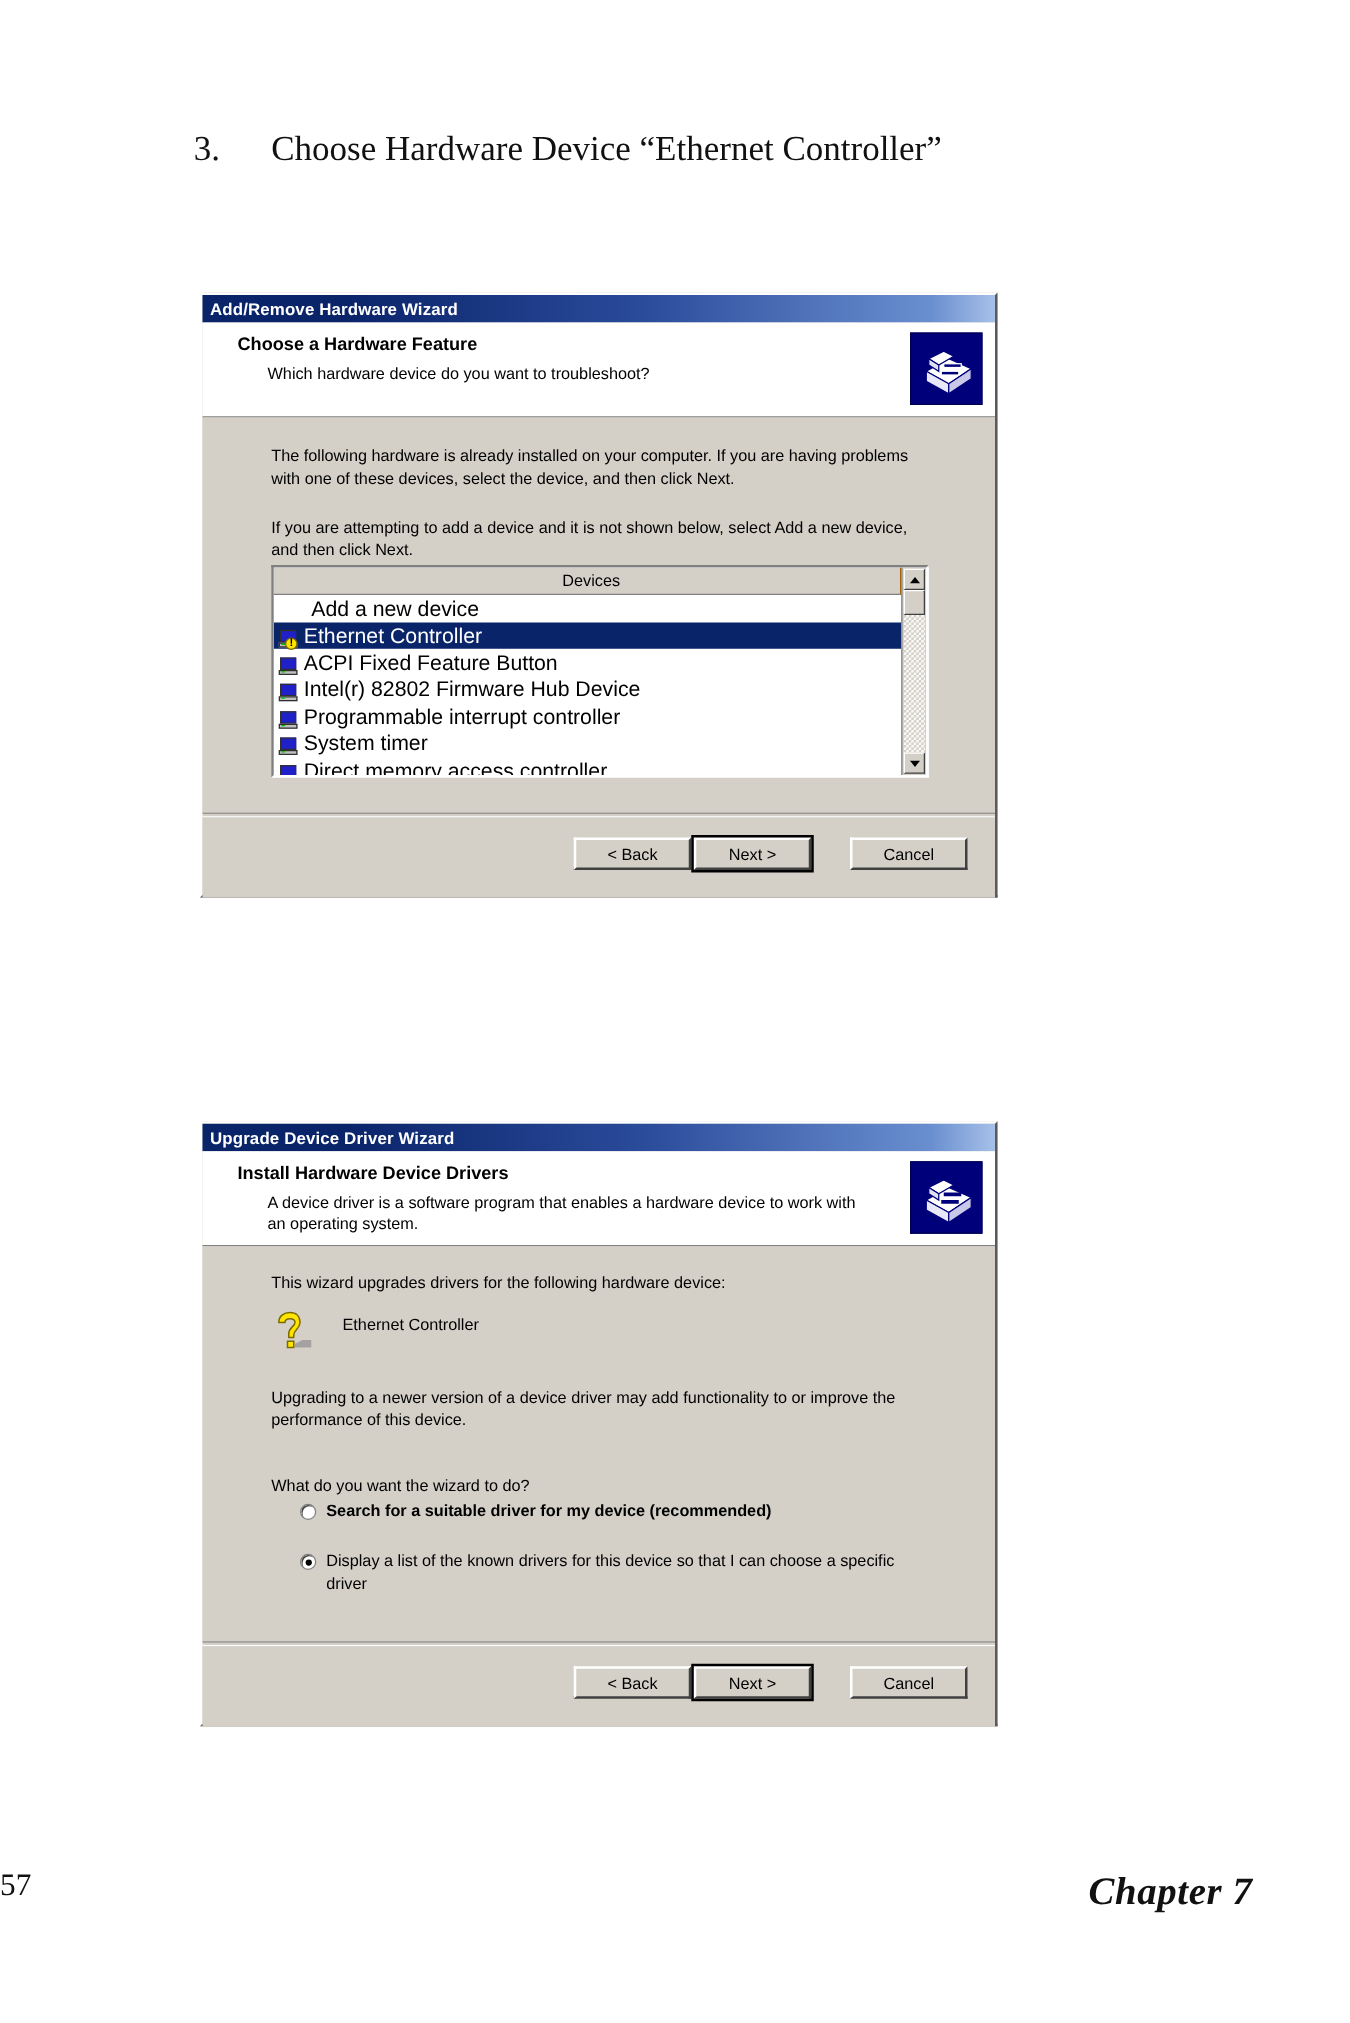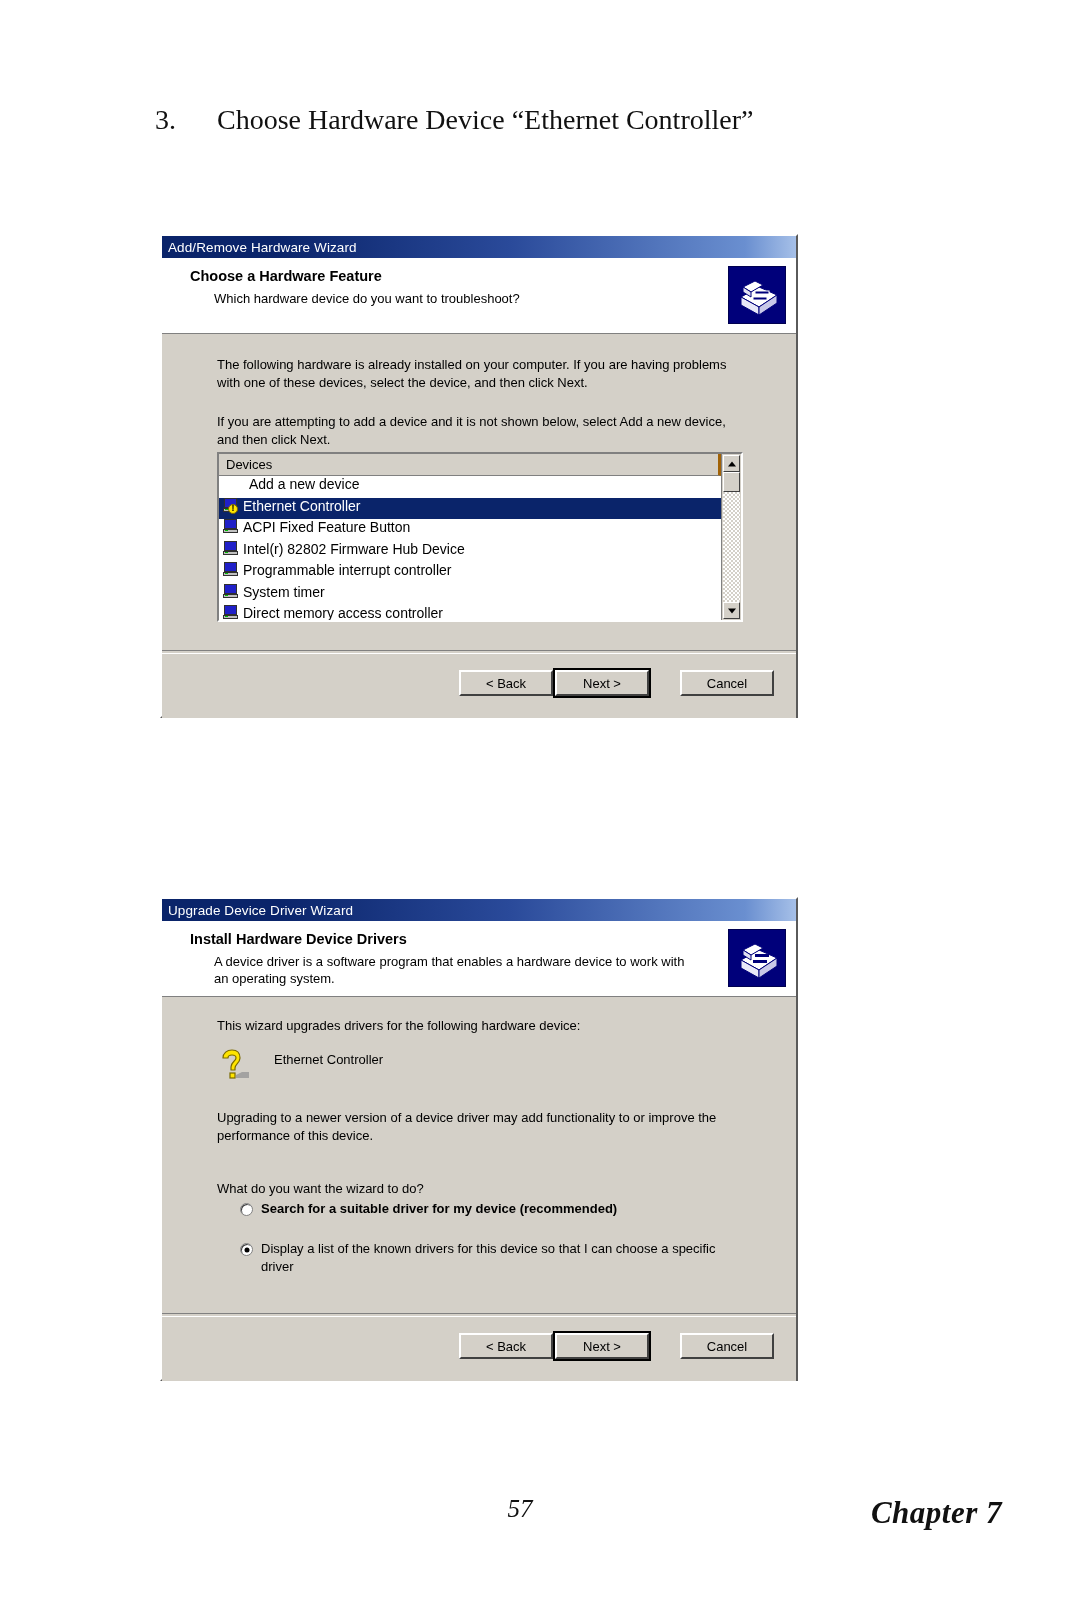--- a/index.html
+++ b/index.html
@@ -42,23 +42,22 @@
     left: 0;
     top: 1495px;
     width: 1080px;
     height: 40px;
   }
   .footer .pageno {
     position: absolute;
     left: 0;
     top: 0;
     width: 1040px;
-    text-align: center;
+    text-align: left;
     font-family: "Liberation Serif", serif;
-    font-style: italic;
     font-size: 25px;
     color: #111;
   }
   .footer .chapter {
     position: absolute;
     right: 78px;
     top: 0;
     font-family: "Liberation Serif", serif;
     font-style: italic;
     font-weight: bold;
@@ -86,21 +85,21 @@
     background: linear-gradient(to right, #0a246a 0%, #0a246a 18%, #2a4a9a 55%, #6a8fd0 92%, #a6c0e8 100%);
     display: flex;
     align-items: center;
     padding-left: 6px;
     box-sizing: border-box;
   }
   .titlebar .title {
     color: #ffffff;
     font-family: "Liberation Sans", sans-serif;
     font-size: 13.5px;
-    font-weight: normal;
+    font-weight: bold;
     letter-spacing: 0.1px;
     white-space: nowrap;
   }
 
   
   .dlg-header {
     position: relative;
     height: 76px;
     background: #ffffff;
     border-bottom: 1px solid #808080;
@@ -162,44 +161,45 @@
     border-top: 2px solid #808080;
     border-left: 2px solid #808080;
     border-right: 2px solid #ffffff;
     border-bottom: 2px solid #ffffff;
     box-sizing: border-box;
     overflow: hidden;
   }
   .lb-header {
     height: 22px;
     background: #d4d0c8;
-    border-right: 3px solid #a16207;
+    border-right: 1px solid #a16207;
     border-bottom: 1px solid #808080;
     box-sizing: border-box;
     display: flex;
     align-items: center;
     padding-left: 7px;
     font-size: 13px;
     color: #000;
     width: 502px;
+    justify-content: center;
   }
   .lb-items {
     position: absolute;
     left: 0;
     top: 22px;
     width: 502px;
     bottom: 0;
     background: #fff;
     overflow: hidden;
   }
   .lb-item {
     height: 21.5px;
     display: flex;
-    align-items: flex-start;
-    font-size: 14px;
+    align-items: flex-end;
+    font-size: 17px;
     color: #000;
     padding-left: 4px;
     box-sizing: border-box;
     white-space: nowrap;
   }
   .lb-item.sel {
     background: #0a246a;
     color: #ffffff;
     width: 502px;
   }

